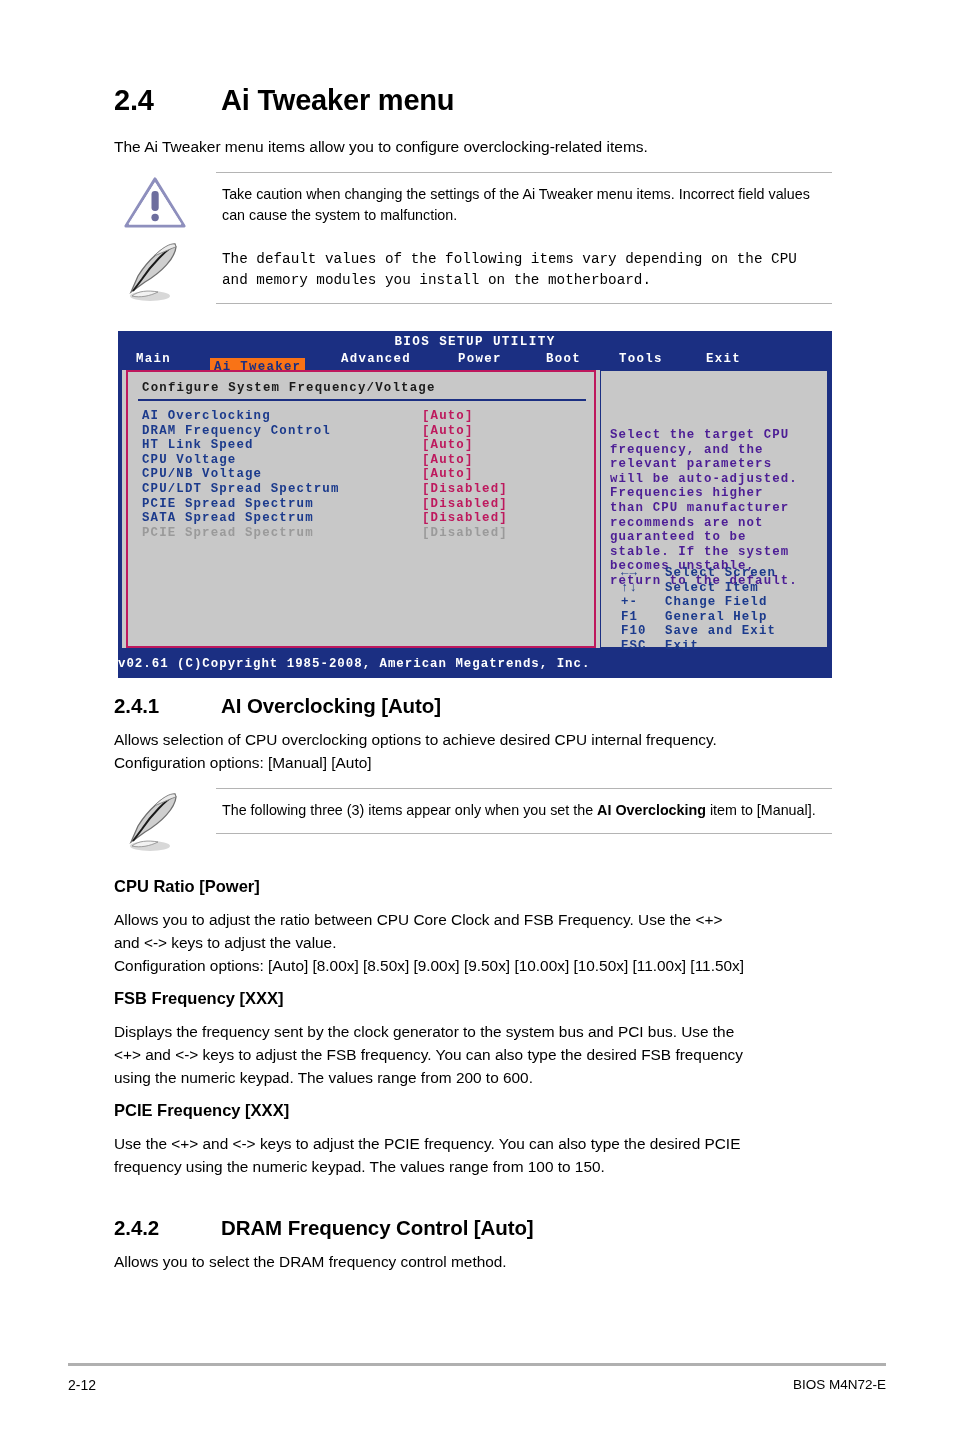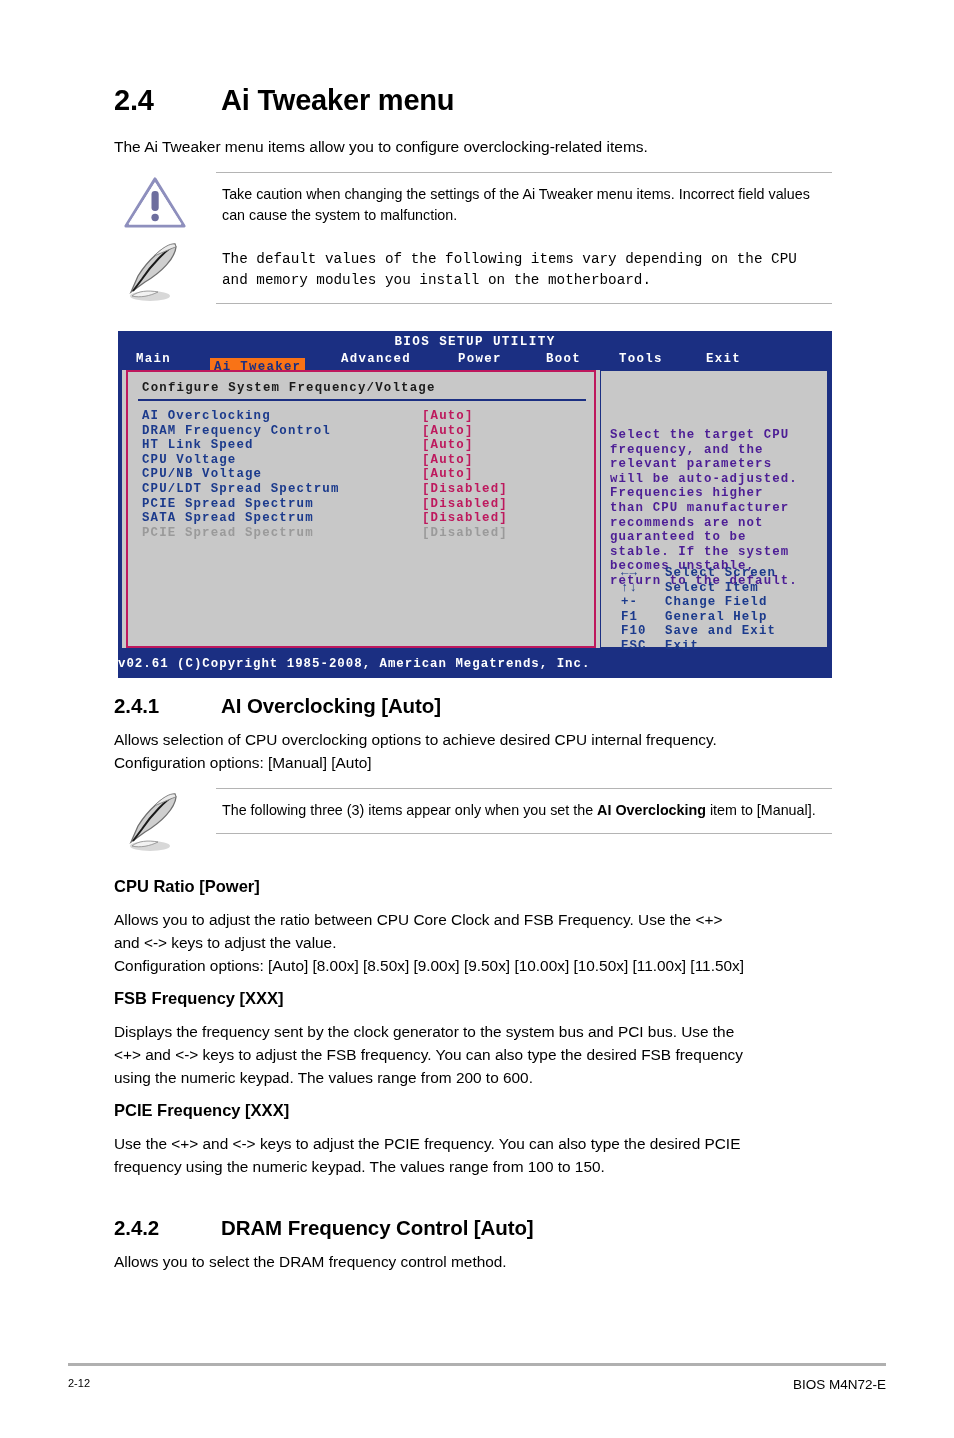--- a/index.html
+++ b/index.html
@@ -260,21 +260,21 @@
     left: 68px;
     top: 1363px;
     width: 818px;
     height: 3px;
     background: #b0b0b0;
   }
   .foot-left {
     position: absolute;
     left: 68px;
     top: 1377px;
-    font-size: 11px;
+    font-size: 14px;
   }
   .foot-right {
     position: absolute;
     right: 68px;
     top: 1377px;
     font-size: 13.5px;
     text-align: right;
   }
   .b { font-weight: bold; }
 </style>

